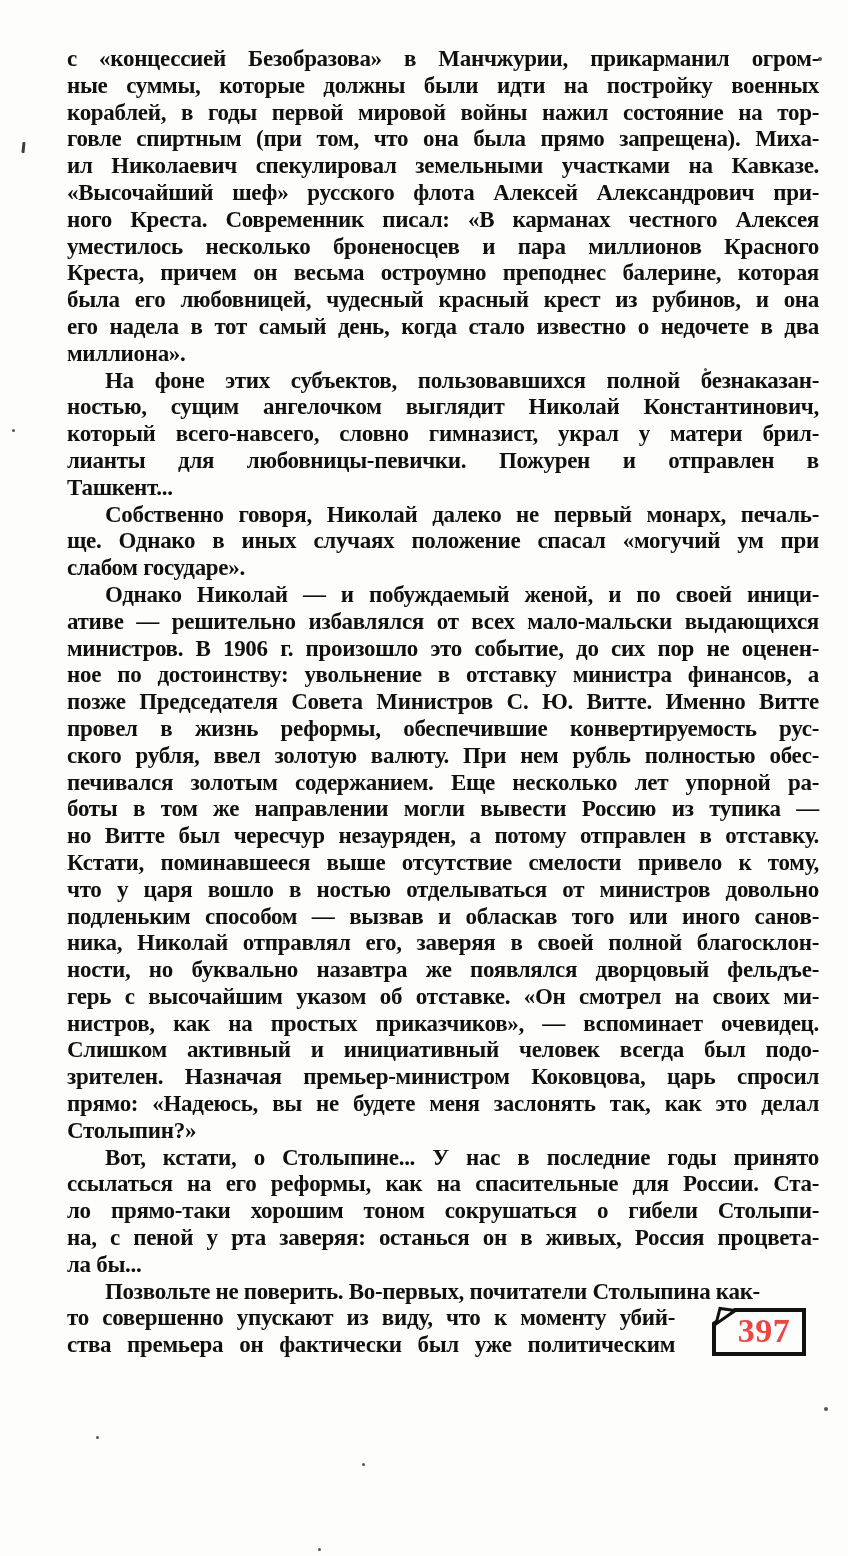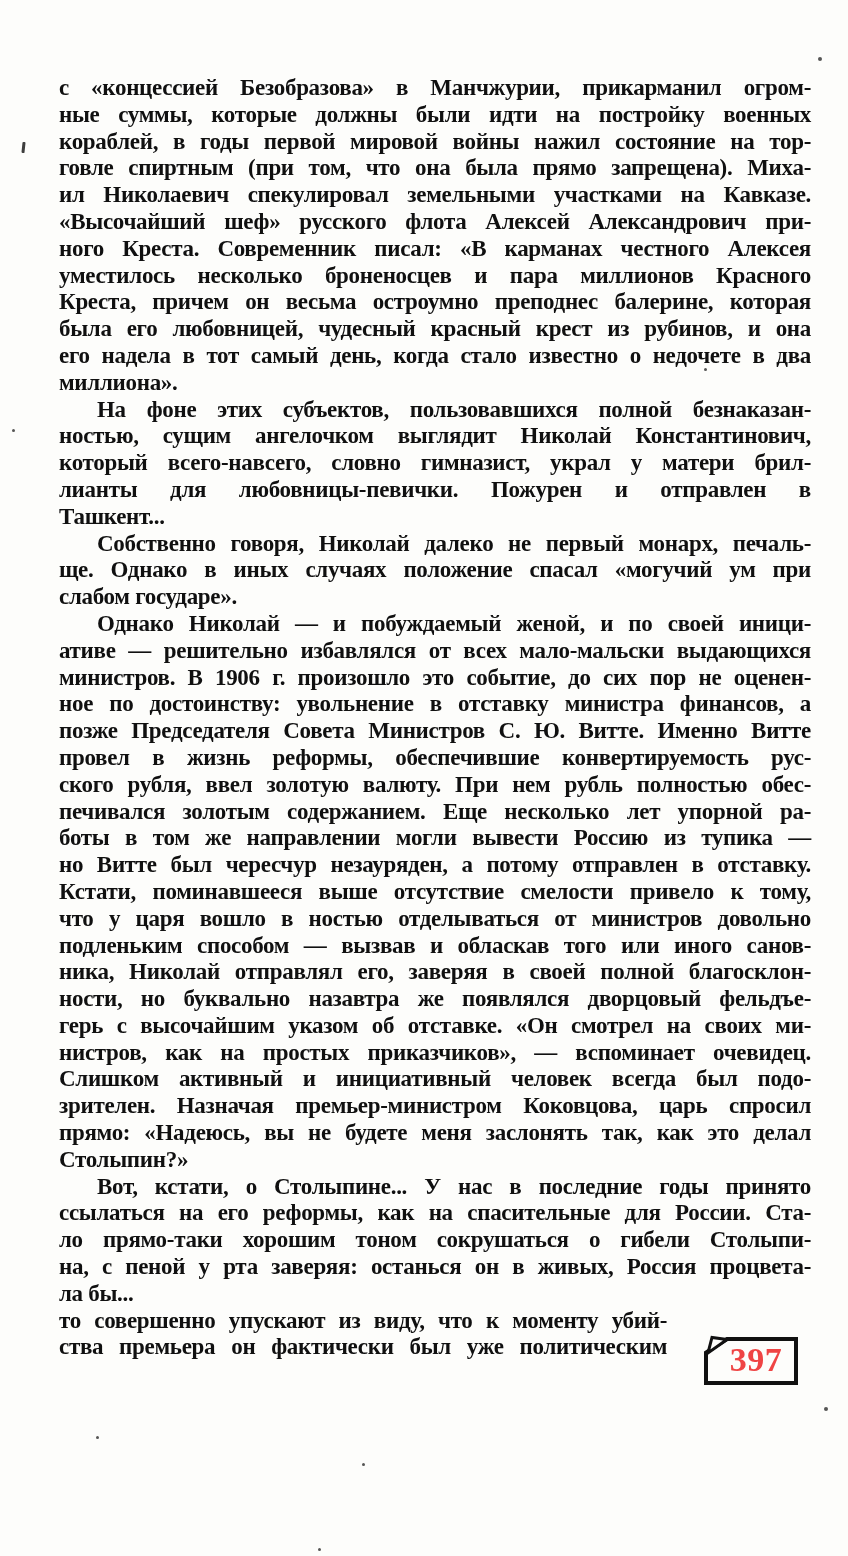--- a/index.html
+++ b/index.html
@@ -11,28 +11,27 @@
     position: relative;
     width: 848px;
     height: 1556px;
     background: #fdfdfb;
     overflow: hidden;
     font-family: "Liberation Serif", "DejaVu Serif", serif;
     color: #101010;
   }
   .text-column {
     position: absolute;
-    left: 59px;
+    left: 67px;
     top: 46px;
     width: 752px;
     font-size: 23px;
     line-height: 26.8px;
     font-weight: 700;
     letter-spacing: -0.3px;
-    margin-top: 29px;
   }
   .para { margin: 0; padding: 0; }
   .line {
     text-align: justify;
     text-align-last: justify;
     white-space: nowrap;
   }
   .line.indent { text-indent: 38px; }
   .line.last { text-align-last: left; }
 
@@ -151,18 +150,19 @@
 
     <div class="pagebox">
       <svg width="96" height="50" viewBox="0 0 96 50" xmlns="http://www.w3.org/2000/svg">
         <path d="M 24 3 L 93 3 L 93 47 L 3 47 L 3 16.5 Z" fill="#fdfdfb" stroke="#111111" stroke-width="4" stroke-linejoin="miter"></path>
         <path d="M 24 3.5 L 5 17 L 9 1.5 Z" fill="#fdfdfb" stroke="#111111" stroke-width="3" stroke-linejoin="miter"></path>
       </svg>
       <span class="pagenum">397</span>
     </div>
 
     <div class="para">
+        <div class="line indent">Позвольте не поверить. Во-первых, почитатели Столыпина как-</div>
         <div class="line">то совершенно упускают из виду, что к моменту убий-</div>
         <div class="line">ства премьера он фактически был уже политическим</div>
       </div>
   </div>
 
 </main>
 
 </body></html>

